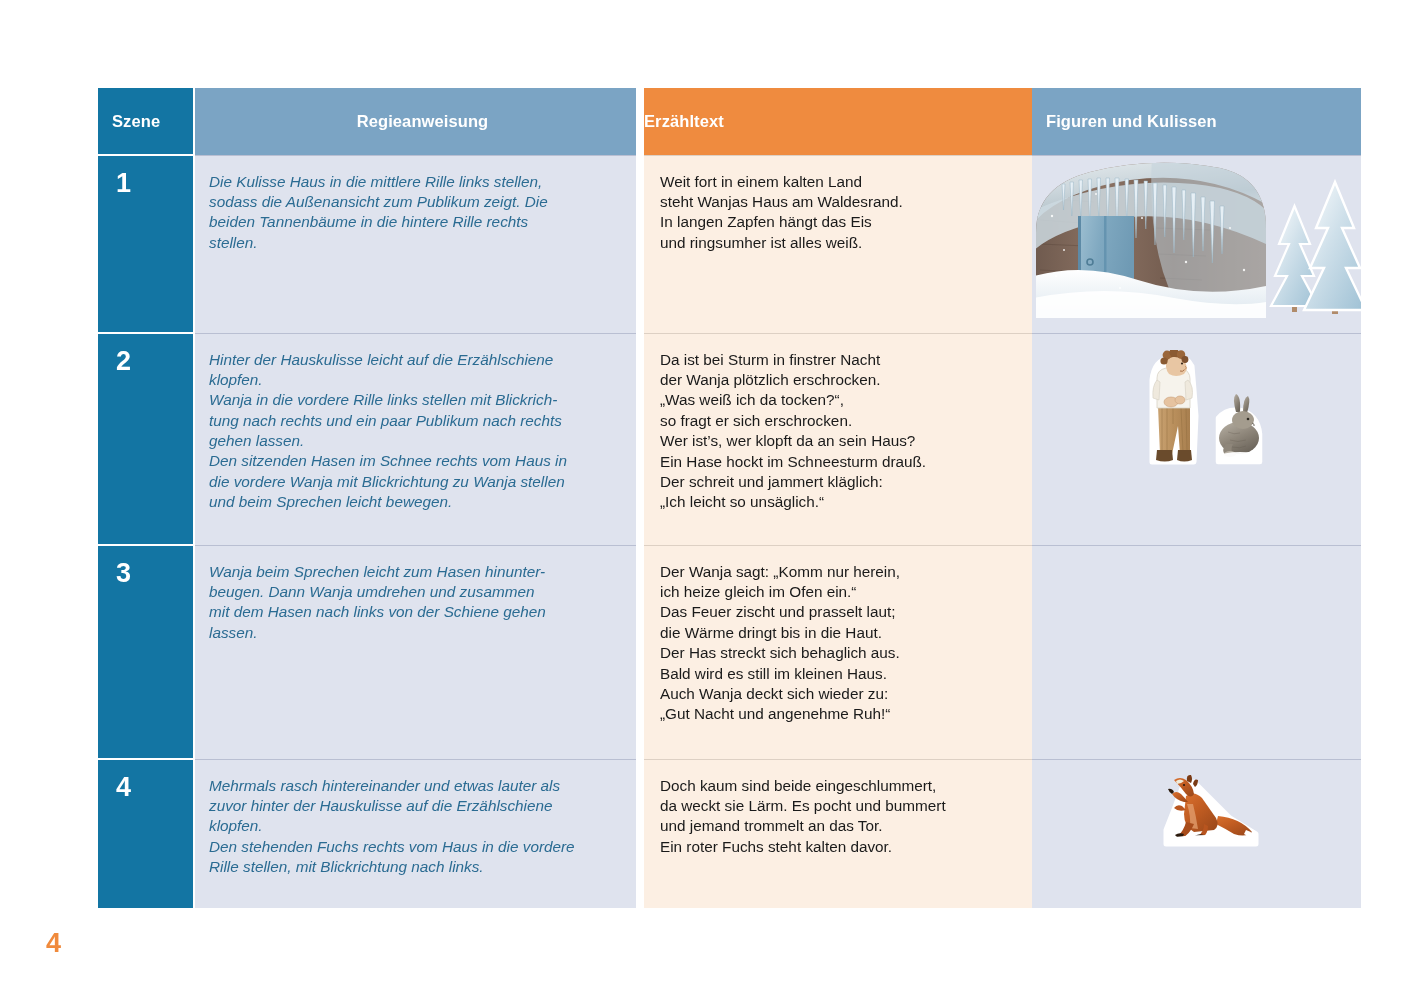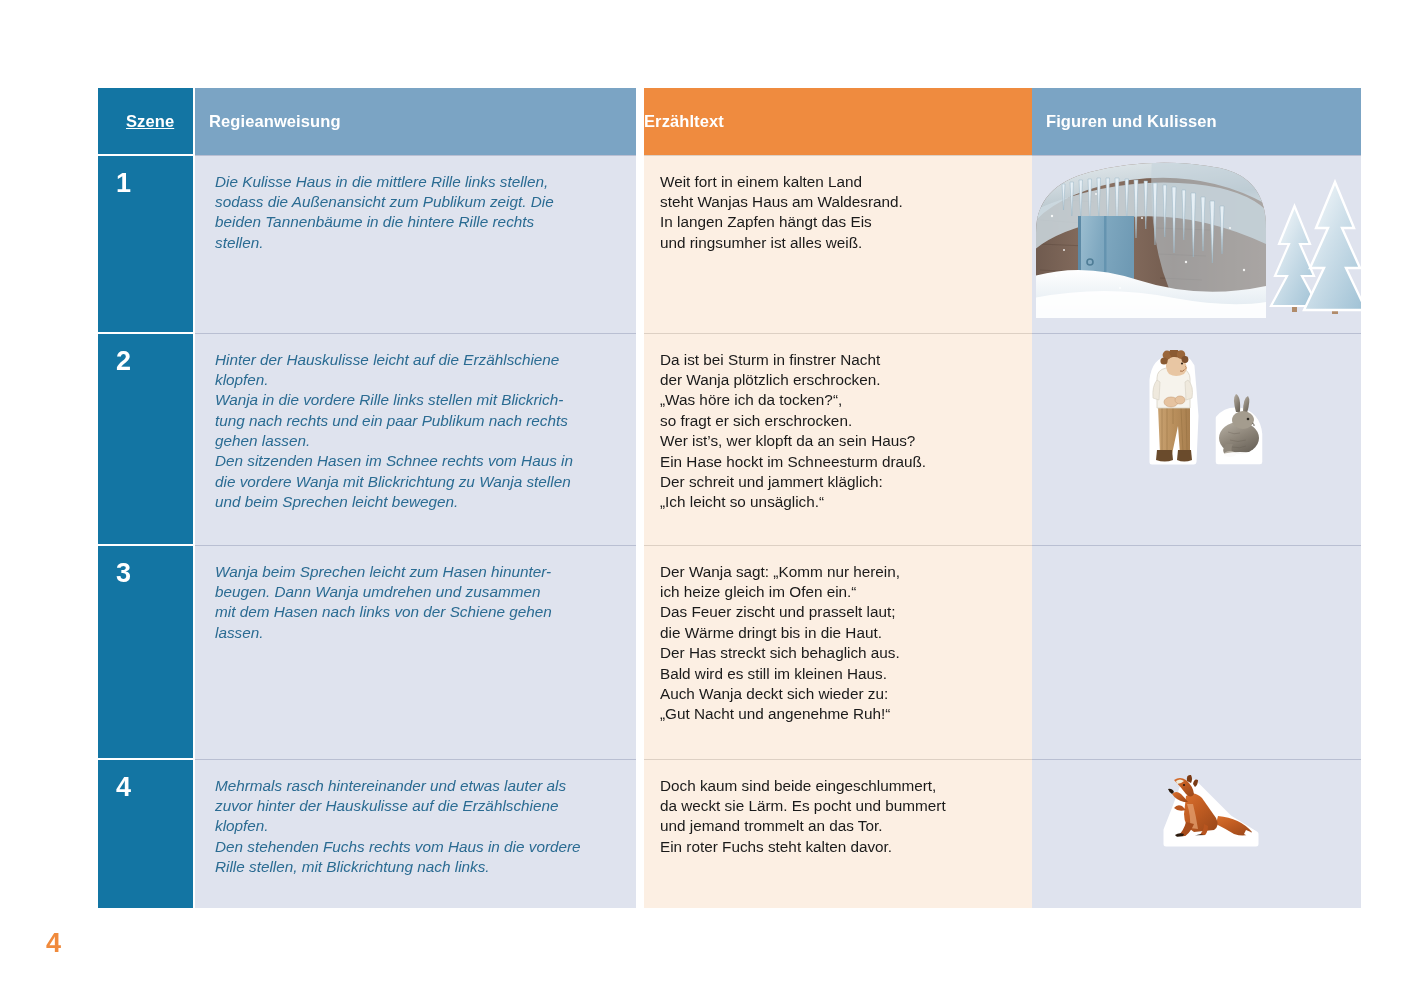--- a/index.html
+++ b/index.html
@@ -33,27 +33,27 @@
     height:66px;
     vertical-align:middle;
     font-size:16.5px;
     font-weight:bold;
     color:#ffffff;
     text-align:left;
     letter-spacing:0.1px;
   }
   th.h-scene{
     background:#1375a3;
-    padding-left:28px;
+    padding-left:14px;
     border-right:2px solid #ffffff;
-    text-decoration:underline;
   }
   th.h-regie{
     background:#7ba4c4;
     padding-left:14px;
+    text-align:center;
   }
   th.h-text{
     background:#ef8b3f;
   }
   th.h-figur{
     background:#7ba4c4;
     padding-left:14px;
     margin-top:26px;
   }
   th.h-gap{background:#ffffff;width:8px;padding:0;}
@@ -74,21 +74,21 @@
     border-top:2px solid #ffffff;
     border-right:2px solid #ffffff;
     line-height:1;
   }
   td.c-dir{
     background:#dfe3ee;
     color:#2a6b92;
     font-style:italic;
     font-size:15.3px;
     line-height:1.33;
-    padding:16px 18px 14px 20px;
+    padding:16px 18px 14px 14px;
     border-top:1px solid #b9bfd2;
   }
   td.c-nar{
     background:#fcefe3;
     color:#1a1a1a;
     font-size:15.3px;
     line-height:1.335;
     padding:16px 14px 14px 16px;
     border-top:1px solid #ddd0c4;
   }
@@ -280,21 +280,21 @@
         <span class="line">tung nach rechts und ein paar Publikum nach rechts</span>
         <span class="line">gehen lassen.</span>
         <span class="line">Den sitzenden Hasen im Schnee rechts vom Haus in</span>
         <span class="line">die vordere Wanja mit Blickrichtung zu Wanja stellen</span>
         <span class="line">und beim Sprechen leicht bewegen.</span>
       </td>
       <td class="c-gap"></td>
       <td class="c-nar">
         <span class="line">Da ist bei Sturm in finstrer Nacht</span>
         <span class="line">der Wanja plötzlich erschrocken.</span>
-        <span class="line">„Was höre ich da tocken?“,</span>
+        <span class="line">„Was weiß ich da tocken?“,</span>
         <span class="line">so fragt er sich erschrocken.</span>
         <span class="line">Wer ist’s, wer klopft da an sein Haus?</span>
         <span class="line">Ein Hase hockt im Schneesturm drauß.</span>
         <span class="line">Der schreit und jammert kläglich:</span>
         <span class="line">„Ich leicht so unsäglich.“</span>
       </td>
       <td class="c-fig">
         <div class="fig-wrap" id="fig-wanja-hare">
           <svg viewBox="0 0 140 120" width="140" height="120">
             <defs>

